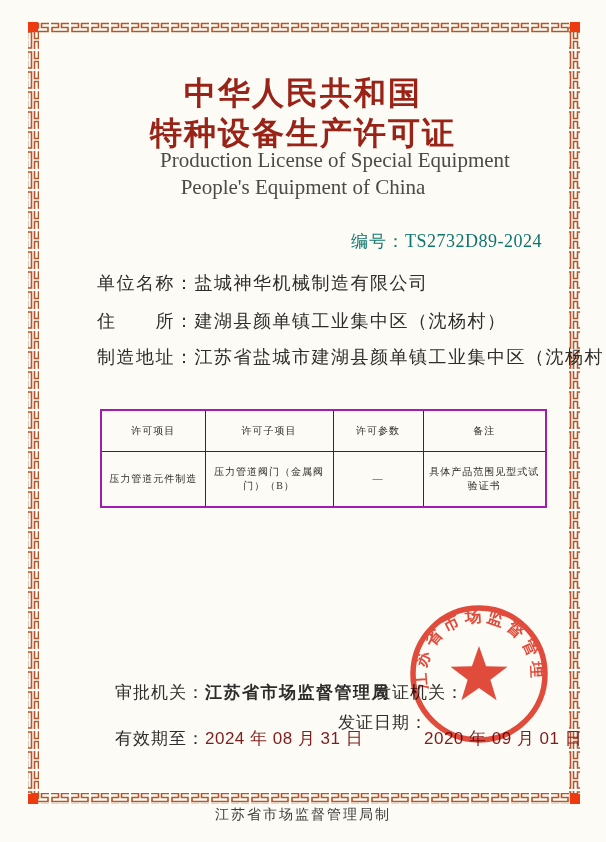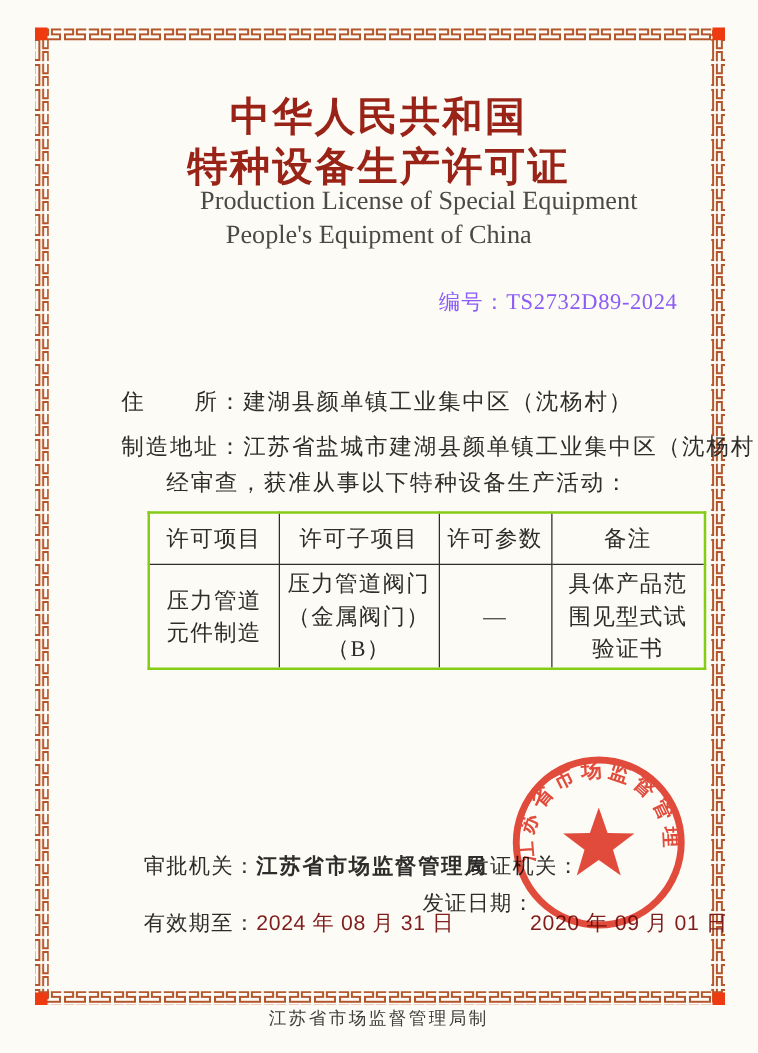--- a/index.html
+++ b/index.html
@@ -24,21 +24,21 @@
     line-height:1.2;
   }
   .title-en{
     font-family:"Liberation Serif","DejaVu Serif",serif;
     font-size:21px;
     color:#4c4a47;
     line-height:1.25;
   }
   .license-no{
     font-size:17px;
-    color:#8b5cf6;
+    color:#0f766e;
     letter-spacing:1px;
   }
   .license-no .num{
     font-family:"Liberation Serif","DejaVu Serif",serif;
     font-size:18px;
     letter-spacing:0.5px;
   }
   .field{
     font-size:18px;
     letter-spacing:1.5px;
@@ -46,24 +46,23 @@
   }
   .field .lbl{letter-spacing:1.5px;}
   .note-line{
     font-size:18px;
     letter-spacing:1.5px;
   }
 
   table.lic{
     border-collapse:collapse;
     table-layout:fixed;
-    font-size:18px;
+    font-size:10px;
     color:#2f2d2b;
-    border:2px solid #84cc16;
-    margin-left:18px;
+    border:2px solid #a21caf;
   }
   table.lic td,table.lic th{
     border:1px solid #2f2d2b;
     text-align:center;
     vertical-align:middle;
     padding:2px 4px;
     font-weight:normal;
     letter-spacing:1px;
     line-height:1.45;
   }
@@ -126,27 +125,29 @@
 
   <div class="abs center title-cn" style="top:74px;">中华人民共和国</div>
   <div class="abs center title-cn" style="top:114px;">特种设备生产许可证</div>
   <div class="abs center title-en" style="top:147px;margin-left:32px;">Production License of Special Equipment</div>
   <div class="abs center title-en" style="top:174px;">People's Equipment of China</div>
 
   <div class="abs license-no" style="top:230px;right:64px;">
     <span>编号：</span><span class="num">TS2732D89-2024</span>
   </div>
 
+  <div class="abs field" style="left:97px;top:271px;">
+    <span class="lbl">单位名称：</span><span>盐城神华机械制造有限公司</span>
+  </div>
   <div class="abs field" style="left:97px;top:309px;">
     <span class="lbl">住　　所：</span><span>建湖县颜单镇工业集中区（沈杨村）</span>
   </div>
   <div class="abs field" style="left:97px;top:345px;">
     <span class="lbl">制造地址：</span><span>江苏省盐城市建湖县颜单镇工业集中区（沈杨村）</span>
   </div>
-  <div class="abs note-line" style="left:133px;top:374px;">经审查，获准从事以下特种设备生产活动：</div>
 
   <table class="lic abs" style="left:100px;top:409px;width:445px;">
     <colgroup>
         <col style="width:104px">
         <col style="width:128px">
         <col style="width:90px">
         <col style="width:123px">
       </colgroup>
     <tbody>
         <tr>

